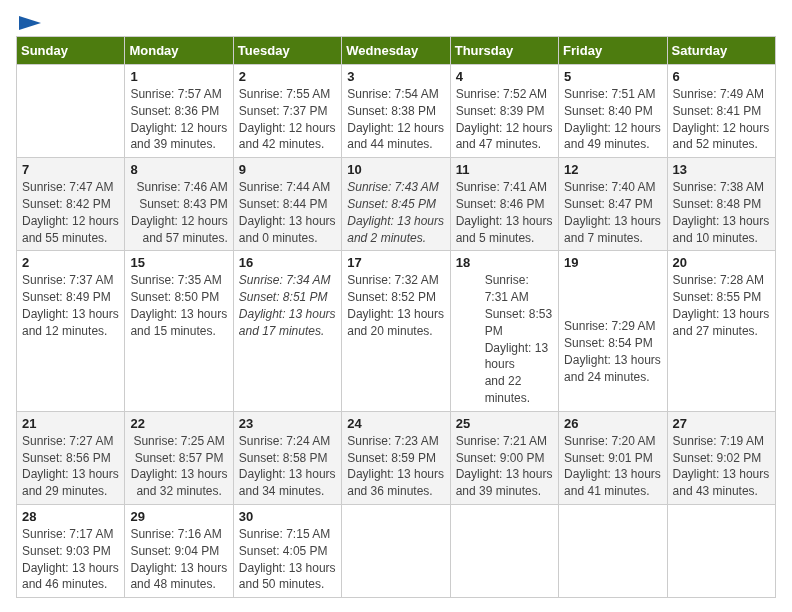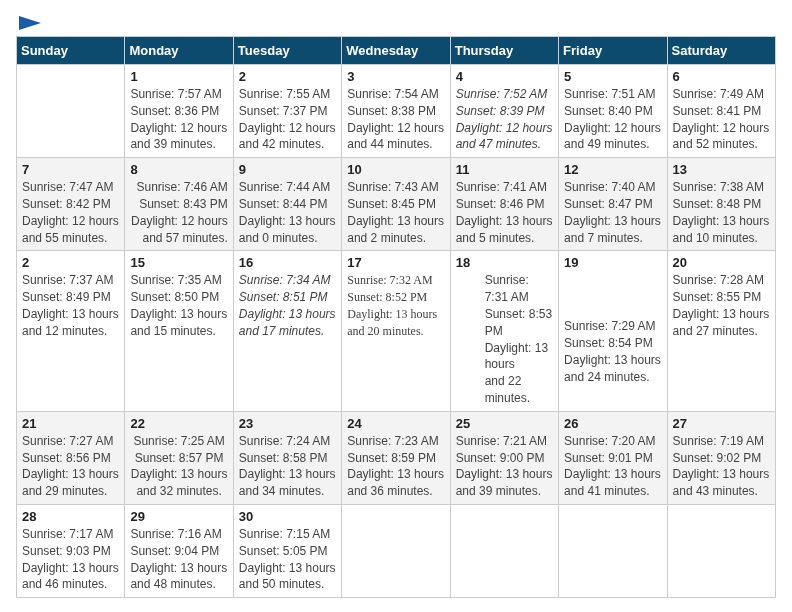--- a/index.html
+++ b/index.html
@@ -27,21 +27,21 @@
     .sub-title {
       font-size: 16px;
       color: #555;
     }
     .calendar {
       width: 100%;
       border-collapse: collapse;
       font-size: 11px;
     }
     .calendar thead tr th {
-      background-color: #0c4a6e;
+      background-color: #4d7c0f;
       color: #fff;
       padding: 6px 4px;
       text-align: left;
       font-size: 13px;
       font-weight: bold;
       border: 1px solid #ccc;
     }
     .calendar tbody tr td {
       vertical-align: top;
       border: 1px solid #ccc;
@@ -126,21 +126,21 @@
         </td>
         <td>
           <span class="day-number">3</span>
           <div class="day-info" style="white-space: pre-line;">Sunrise: 7:54 AM
 Sunset: 8:38 PM
 Daylight: 12 hours
 and 44 minutes.</div>
         </td>
         <td>
           <span class="day-number">4</span>
-          <div class="day-info" style="white-space: pre-line; font-style: italic;">Sunrise: 7:52 AM
+          <div class="day-info" style="white-space: pre-line;">Sunrise: 7:52 AM
 Sunset: 8:39 PM
 Daylight: 12 hours
 and 47 minutes.</div>
         </td>
         <td>
           <span class="day-number">5</span>
           <div class="day-info" style="white-space: pre-line;">Sunrise: 7:51 AM
 Sunset: 8:40 PM
 Daylight: 12 hours
 and 49 minutes.</div>
@@ -170,21 +170,21 @@
         </td>
         <td>
           <span class="day-number">9</span>
           <div class="day-info" style="white-space: pre-line;">Sunrise: 7:44 AM
 Sunset: 8:44 PM
 Daylight: 13 hours
 and 0 minutes.</div>
         </td>
         <td>
           <span class="day-number">10</span>
-          <div class="day-info" style="white-space: pre-line;">Sunrise: 7:43 AM
+          <div class="day-info" style="white-space: pre-line; font-style: italic;">Sunrise: 7:43 AM
 Sunset: 8:45 PM
 Daylight: 13 hours
 and 2 minutes.</div>
         </td>
         <td>
           <span class="day-number">11</span>
           <div class="day-info" style="white-space: pre-line;">Sunrise: 7:41 AM
 Sunset: 8:46 PM
 Daylight: 13 hours
 and 5 minutes.</div>
@@ -221,21 +221,21 @@
         </td>
         <td>
           <span class="day-number">16</span>
           <div class="day-info" style="white-space: pre-line; font-style: italic;">Sunrise: 7:34 AM
 Sunset: 8:51 PM
 Daylight: 13 hours
 and 17 minutes.</div>
         </td>
         <td>
           <span class="day-number">17</span>
-          <div class="day-info" style="white-space: pre-line; font-family: Liberation Serif, serif;">Sunrise: 7:32 AM
+          <div class="day-info" style="white-space: pre-line;">Sunrise: 7:32 AM
 Sunset: 8:52 PM
 Daylight: 13 hours
 and 20 minutes.</div>
         </td>
         <td>
           <span class="day-number">18</span>
           <div class="day-info" style="white-space: pre-line; margin-left: 29px;">Sunrise: 7:31 AM
 Sunset: 8:53 PM
 Daylight: 13 hours
 and 22 minutes.</div>
@@ -317,21 +317,21 @@
         <td>
           <span class="day-number">29</span>
           <div class="day-info" style="white-space: pre-line;">Sunrise: 7:16 AM
 Sunset: 9:04 PM
 Daylight: 13 hours
 and 48 minutes.</div>
         </td>
         <td>
           <span class="day-number">30</span>
           <div class="day-info" style="white-space: pre-line;">Sunrise: 7:15 AM
-Sunset: 5:05 PM
+Sunset: 4:05 PM
 Daylight: 13 hours
 and 50 minutes.</div>
         </td>
         <td class="empty-cell"></td>
         <td class="empty-cell"></td>
         <td class="empty-cell"></td>
         <td class="empty-cell"></td>
       </tr>
     </tbody>
 </table>

